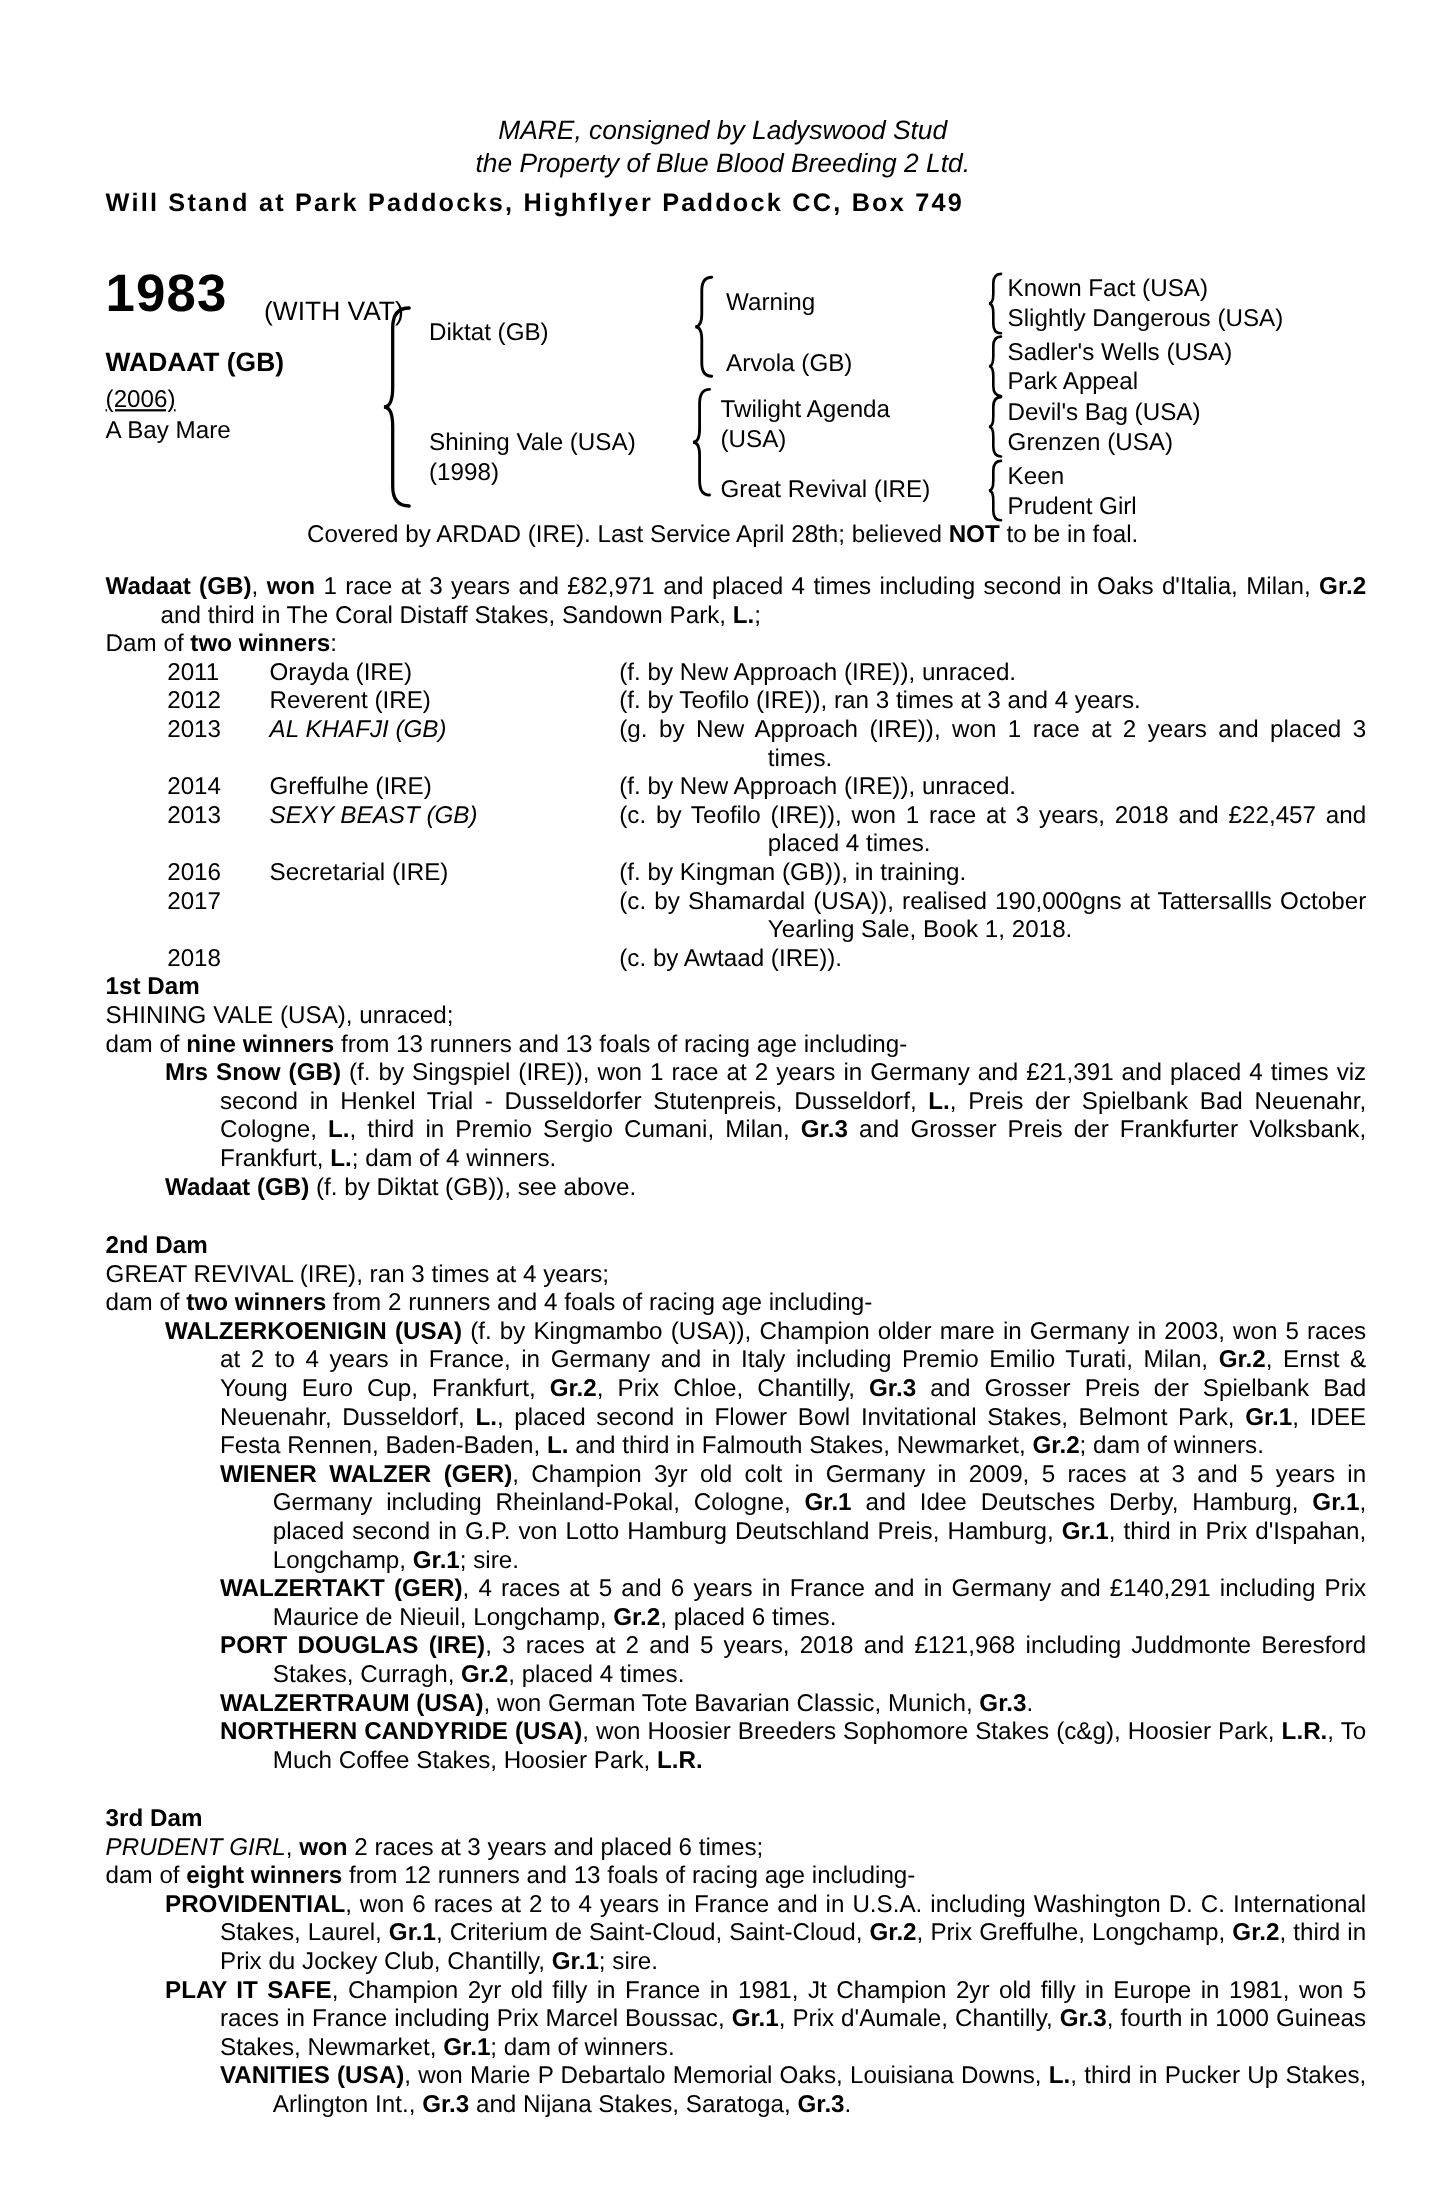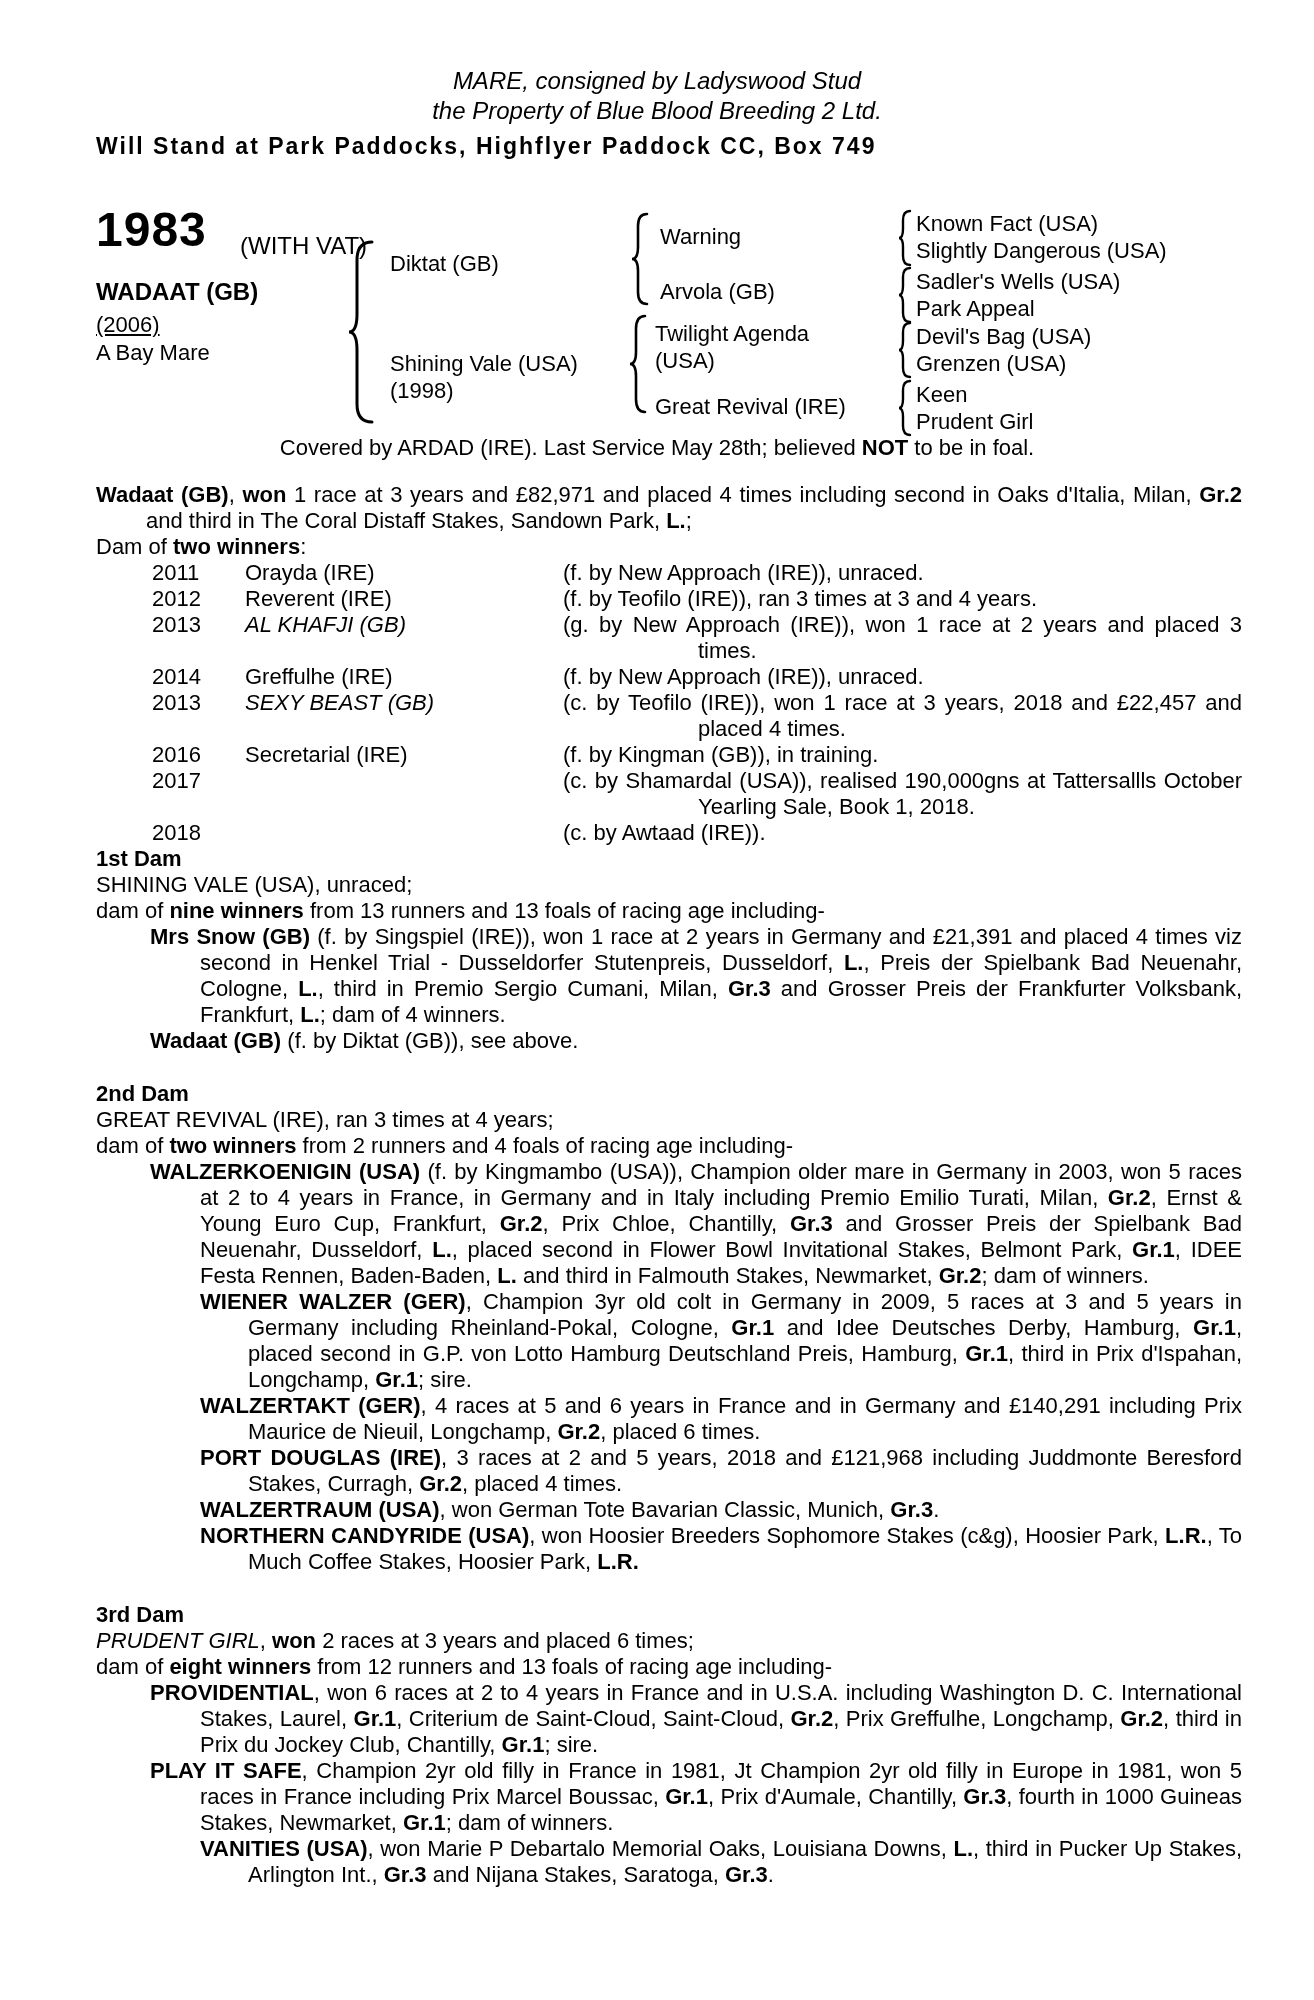--- a/index.html
+++ b/index.html
@@ -6,21 +6,21 @@
   .page {
     position: relative;
     width: 1314px;
     height: 2000px;
     background: #ffffff;
     color: #000;
     font-family: "Liberation Sans", sans-serif;
     overflow: hidden;
     margin: 0 auto;
   }
-  .hdr { padding-top: 66px; }
+  .hdr { padding-top: 104px; }
   .hdr1, .hdr2 {
     text-align: center;
     font-style: italic;
     font-size: 24px;
     line-height: 30px;
   }
   .hdr3 {
     font-weight: bold;
     font-size: 23px;
     letter-spacing: 2px;
@@ -151,21 +151,21 @@
     <div class="cell" style="left:916px; top:163px;">
       <div>Devil's Bag (USA)</div>
       <div>Grenzen (USA)</div>
     </div>
     <div class="cell" style="left:916px; top:221px;">
       <div>Keen</div>
       <div>Prudent Girl</div>
     </div>
   </div>
 
-  <div class="covered"><span>Covered by ARDAD (IRE). Last Service May 28th; believed </span><span class="b">NOT</span><span> to be in foal.</span></div>
+  <div class="covered"><span>Covered by ARDAD (IRE). Last Service April 28th; believed </span><span class="b">NOT</span><span> to be in foal.</span></div>
 
   <div class="body-blocks">
       <div class="para hang-a"><span class="b">Wadaat (GB)</span><span>, </span><span class="b">won</span><span> 1 race at 3 years and £82,971 and placed 4 times including second in Oaks d'Italia, Milan, </span><span class="b">Gr.2</span><span> and third in The Coral Distaff Stakes, Sandown Park, </span><span class="b">L.</span><span>;</span></div>
       <div class="para "><span>Dam of </span><span class="b">two winners</span><span>:</span></div>
       <div>
         <div class="prow">
           <span class="pyear">2011</span>
           <span class="pname">Orayda (IRE)</span>
           <div class="pdesc">(f. by New Approach (IRE)), unraced.</div>
         </div>

